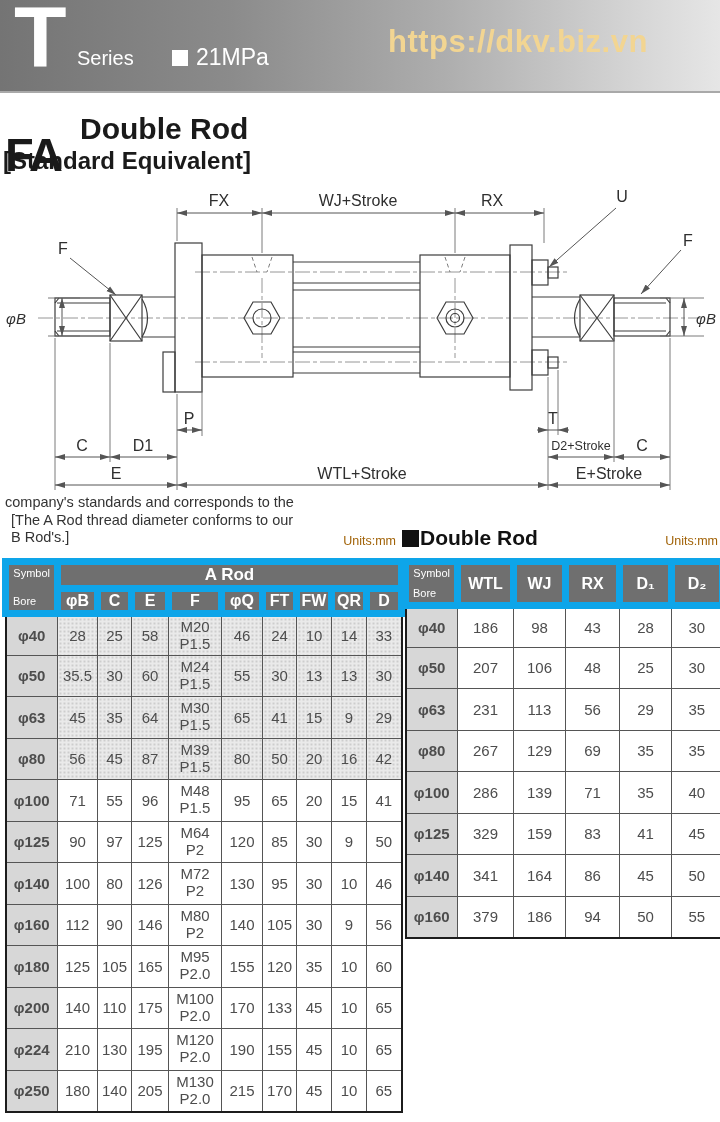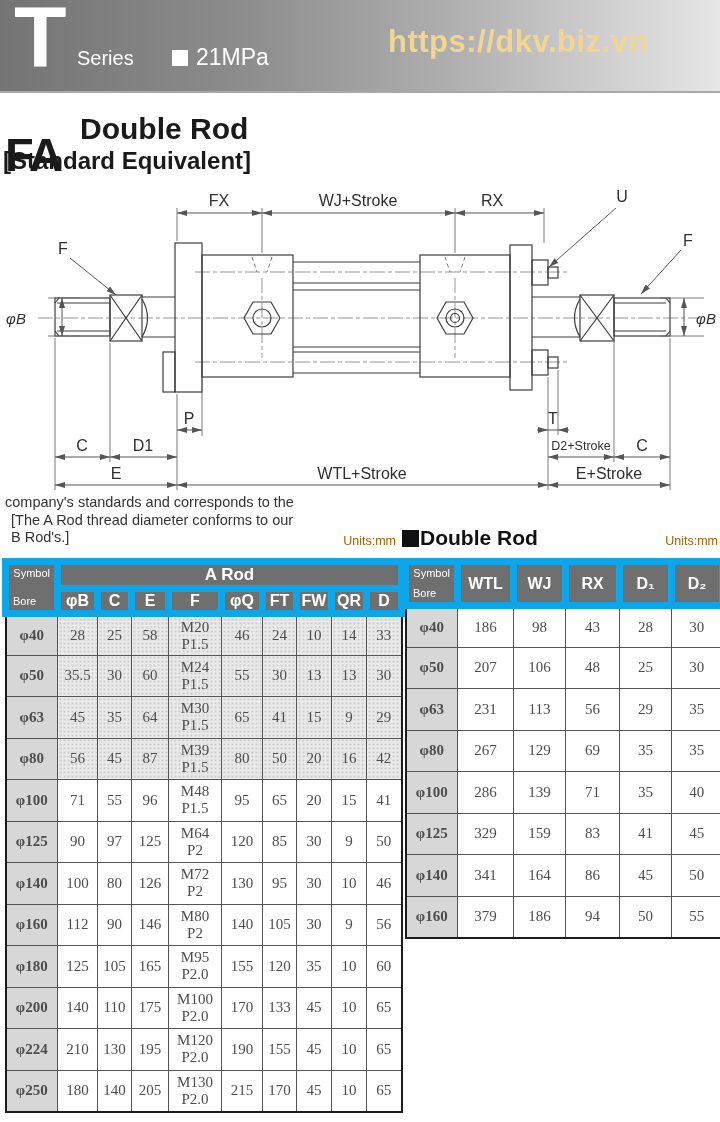--- a/index.html
+++ b/index.html
@@ -31,21 +31,21 @@
   .section-head .sq{display:inline-block;width:17px;height:17px;background:#111;margin-right:1px;vertical-align:-2px;}
 
   
   table.spec{border-collapse:collapse;table-layout:fixed;position:absolute;border:2px solid #1c1c1c;}
   #tableA{left:2px;top:558px;width:396px;}
   #tableB{left:402px;top:558px;width:317px;}
   table.spec th{background:#6f6f6f;color:#fff;border:7px solid #0ea5e9;font-weight:bold;padding:0;}
   table.spec th.group{font-size:17px;}
   table.spec th.colh{font-size:16px;}
   table.spec td{border:1px solid #555;text-align:center;font-size:15px;color:#4d4d4d;padding:0;}
-  table.spec tbody tr{height:41.5px;font-family:Liberation Serif, serif;}
+  table.spec tbody tr{height:41.5px;}
   #tableA thead tr:nth-child(1){height:21px;}
   #tableA thead tr:nth-child(2){height:23px;}
   #tableB thead tr{height:44px;}
   td.bore{background:#d7d7d7;color:#161616;font-weight:bold;font-size:16.5px;}
   tr.shaded td:not(.bore){background-color:#eaeaea;
       background-image:radial-gradient(#cdcdcd 0.8px,transparent 0.9px);background-size:4px 4px;}
   td.multiline{white-space:pre-line;font-size:13.5px;line-height:1.12;}
   th.corner-cell{position:relative;overflow:hidden;
       background:linear-gradient(to bottom right,#6f6f6f 48.8%,#fff 48.8%,#fff 51.4%,#6f6f6f 51.4%);}
   .corner-top{position:absolute;top:2px;right:4px;font-size:11px;font-weight:normal;color:#fff;}

